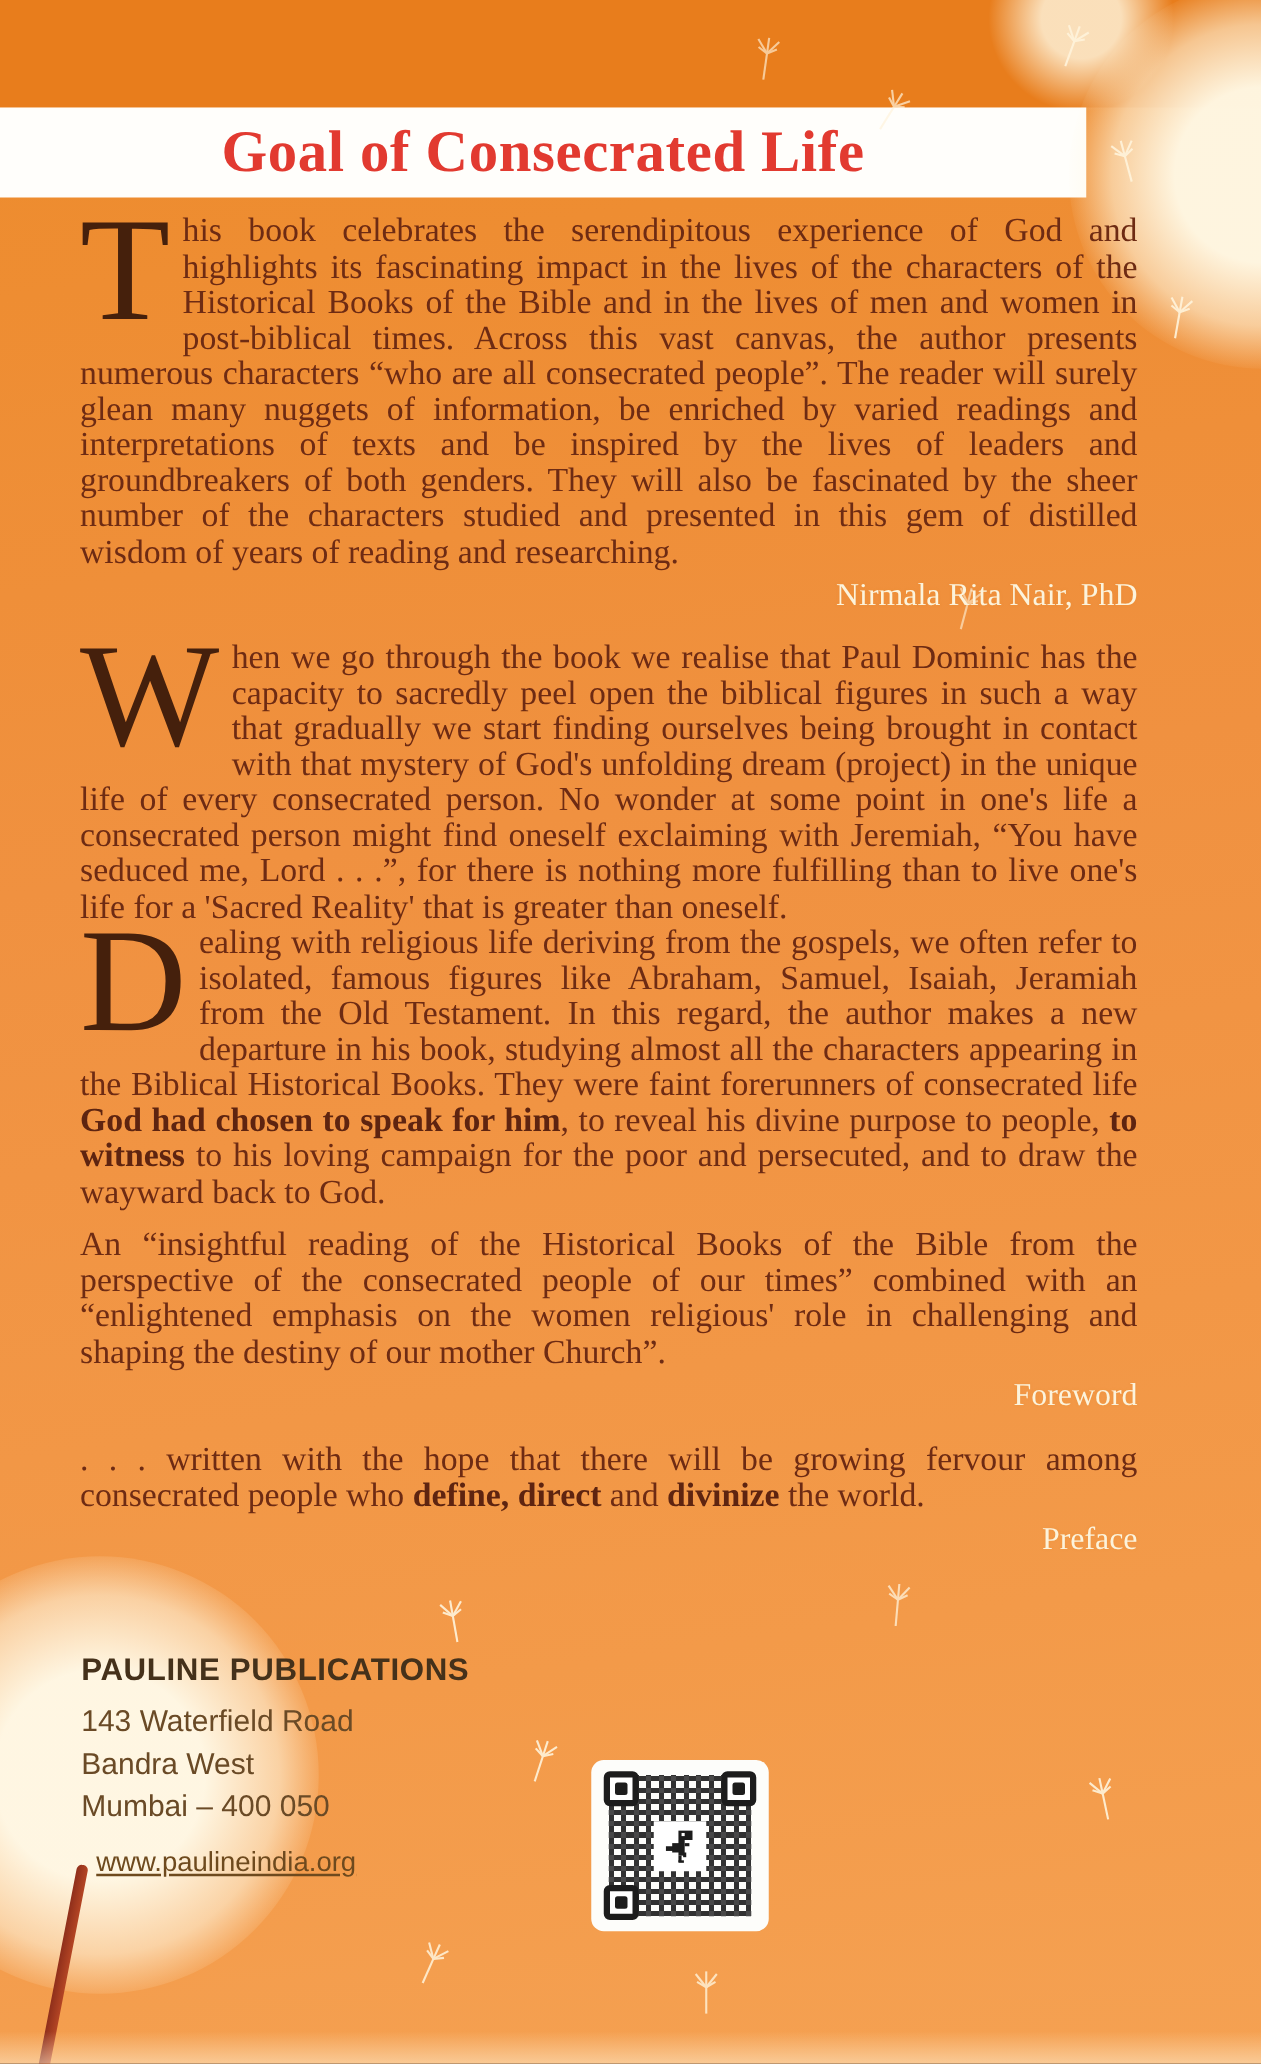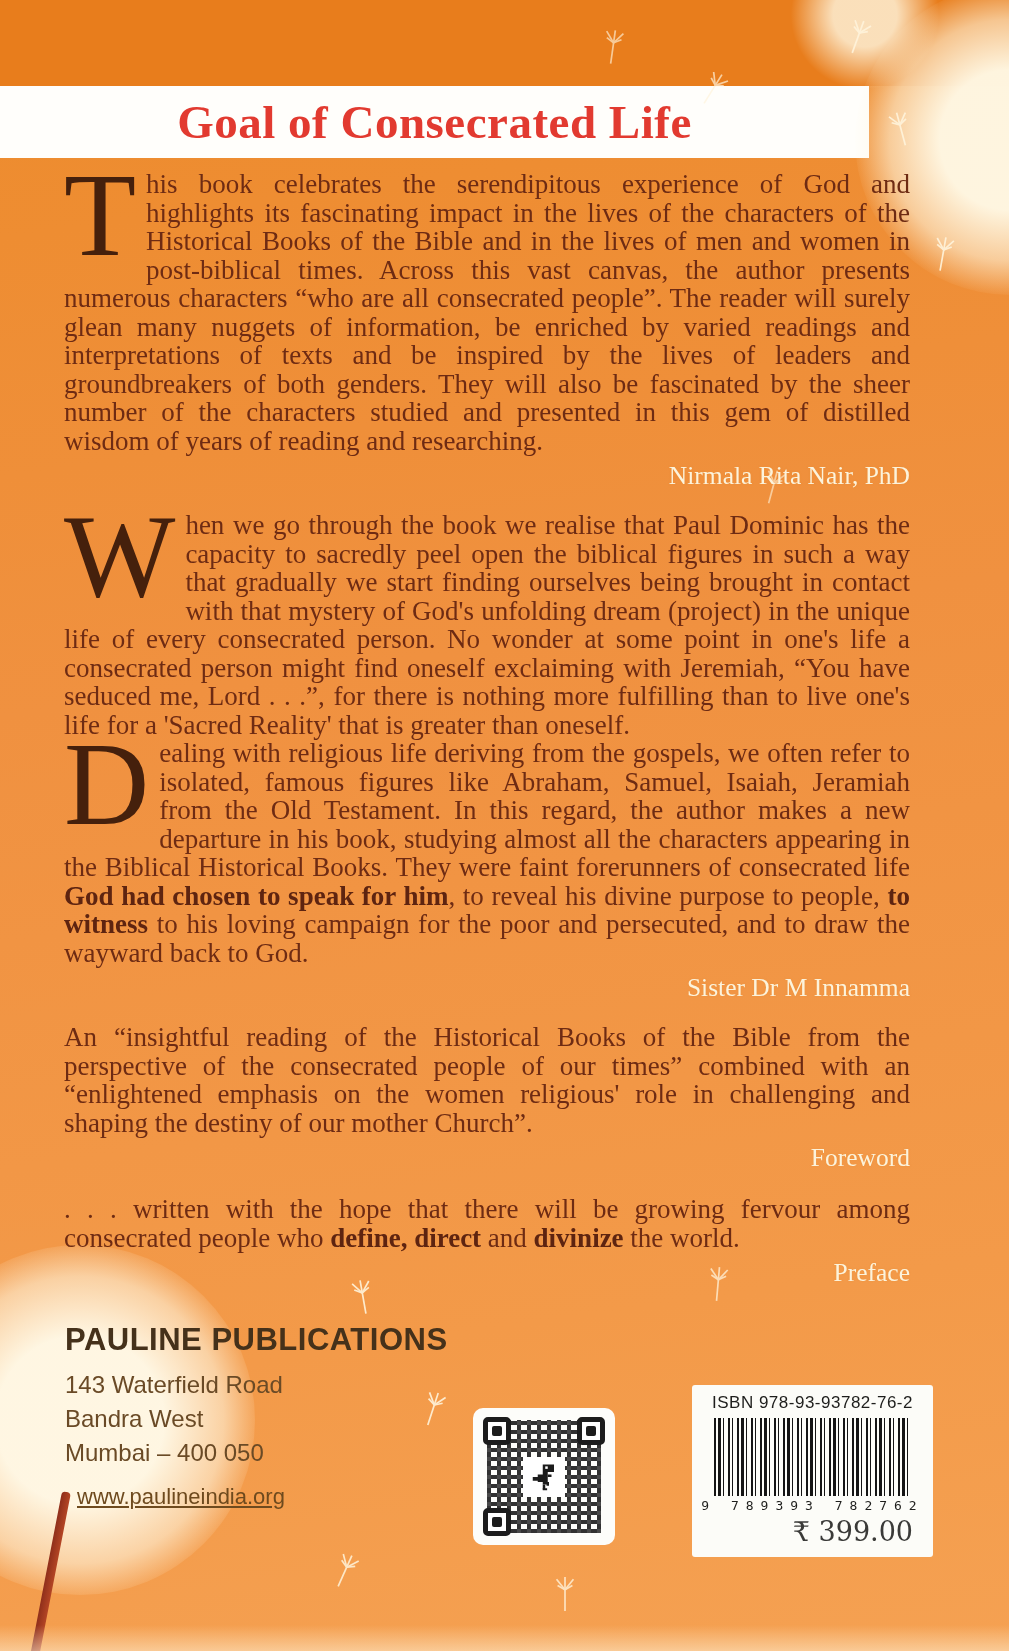--- a/index.html
+++ b/index.html
@@ -55,21 +55,21 @@
   }
   .dropcap:empty{display:none;}
   .seg.b{font-weight:bold;color:#5E2410;}
   .attribution{
     text-align:right;color:#FCF3DC;font-size:25.5px;line-height:30px;
     margin:6px 0 20px 0;text-shadow:0 0 2px rgba(230,140,40,.35);
   }
   .attribution.last{margin-bottom:0;}
   
   .publisher{position:absolute;left:65px;top:1322px;font-family:"Liberation Sans",sans-serif;}
-  .publisher .name{font-weight:bold;font-size:31px;color:#45311A;letter-spacing:.5px;margin:0 0 10px 0;text-align:right;}
+  .publisher .name{font-weight:bold;font-size:25px;color:#45311A;letter-spacing:.5px;margin:0 0 10px 0;text-align:right;}
   .publisher .addr{font-size:24px;color:#6A4A26;line-height:34px;margin:0;}
   .publisher .web{font-size:22px;color:#6E4A1E;margin:14px 0 0 12px;text-decoration:underline;}
   .qr-tile{
     position:absolute;left:473px;top:1408px;width:142px;height:137px;
     background:#FDFDFA;border-radius:10px;padding:0;box-sizing:border-box;
   }
   .qr-pattern{
     position:absolute;left:14px;top:12px;right:14px;bottom:12px;
     background-image:
       repeating-linear-gradient(0deg,#1c1c1c 0 4px,transparent 4px 9px),
@@ -252,21 +252,20 @@
       </svg></div>
 
   <div class="content">
 
     <p class="quote-text"><span class="dropcap">T</span><span class="seg">his book celebrates the serendipitous experience of God and highlights its fascinating impact in the lives of the characters of the Historical Books of the Bible and in the lives of men and women in post-biblical times. Across this vast canvas, the author presents numerous characters “who are all consecrated people”. The reader will surely glean many nuggets of information, be enriched by varied readings and interpretations of texts and be inspired by the lives of leaders and groundbreakers of both genders. They will also be fascinated by the sheer number of the characters studied and presented in this gem of distilled wisdom of years of reading and researching.</span></p>
     <div class="attribution">Nirmala Rita Nair, PhD</div>
 
     <p class="quote-text"><span class="dropcap">W</span><span class="seg">hen we go through the book we realise that Paul Dominic has the capacity to sacredly peel open the biblical figures in such a way that gradually we start finding ourselves being brought in contact with that mystery of God's unfolding dream (project) in the unique life of every consecrated person. No wonder at some point in one's life a consecrated person might find oneself exclaiming with Jeremiah, “You have seduced me, Lord . . .”, for there is nothing more fulfilling than to live one's life for a 'Sacred Reality' that is greater than oneself.</span></p>
 
     <p class="quote-text"><span class="dropcap">D</span><span class="seg">ealing with religious life deriving from the gospels, we often refer to isolated, famous figures like Abraham, Samuel, Isaiah, Jeramiah from the Old Testament. In this regard, the author makes a new departure in his book, studying almost all the characters appearing in the Biblical Historical Books. They were faint forerunners of consecrated life </span><span class="seg b">God had chosen to speak for him</span><span class="seg">, to reveal his divine purpose to people, </span><span class="seg b">to witness</span><span class="seg"> to his loving campaign for the poor and persecuted, and to draw the wayward back to God.</span></p>
-    <div class="attribution">Sister Dr M Innamma</div>
 
     <p class="quote-text" style="margin-top:14px"><span class="seg">An “insightful reading of the Historical Books of the Bible from the perspective of the consecrated people of our times” combined with an “enlightened emphasis on the women religious' role in challenging and shaping the destiny of our mother Church”.</span></p>
     <div class="attribution">Foreword</div>
 
     <p class="quote-text" style="margin-top:22px"><span class="seg">. . . written with the hope that there will be growing fervour among consecrated people who </span><span class="seg b">define, direct</span><span class="seg"> and </span><span class="seg b">divinize</span><span class="seg"> the world.</span></p>
     <div class="attribution last">Preface</div>
 
   </div>
 
   <div class="publisher">
@@ -296,22 +295,16 @@
         <rect x="7" y="10" width="7" height="6"></rect>
         <rect x="3" y="12" width="5" height="3"></rect>
         <rect x="15" y="10" width="3" height="2"></rect>
         <rect x="11" y="18" width="2" height="4"></rect>
         <rect x="14" y="16" width="2" height="3"></rect>
         <rect x="11" y="21" width="3.5" height="1.6"></rect>
       </svg>
     </div>
   </div>
 
-  <div class="barcode-box">
-    <p class="isbn-label">ISBN 978-93-93782-76-2</p>
-    <div class="bars"></div>
-    <p class="bar-digits">9 789393 782762</p>
-    <p class="price">₹ 399.00</p>
-  </div>
 
   <div class="bottom-glow"></div>
 
 </div>
 
 </body></html>

